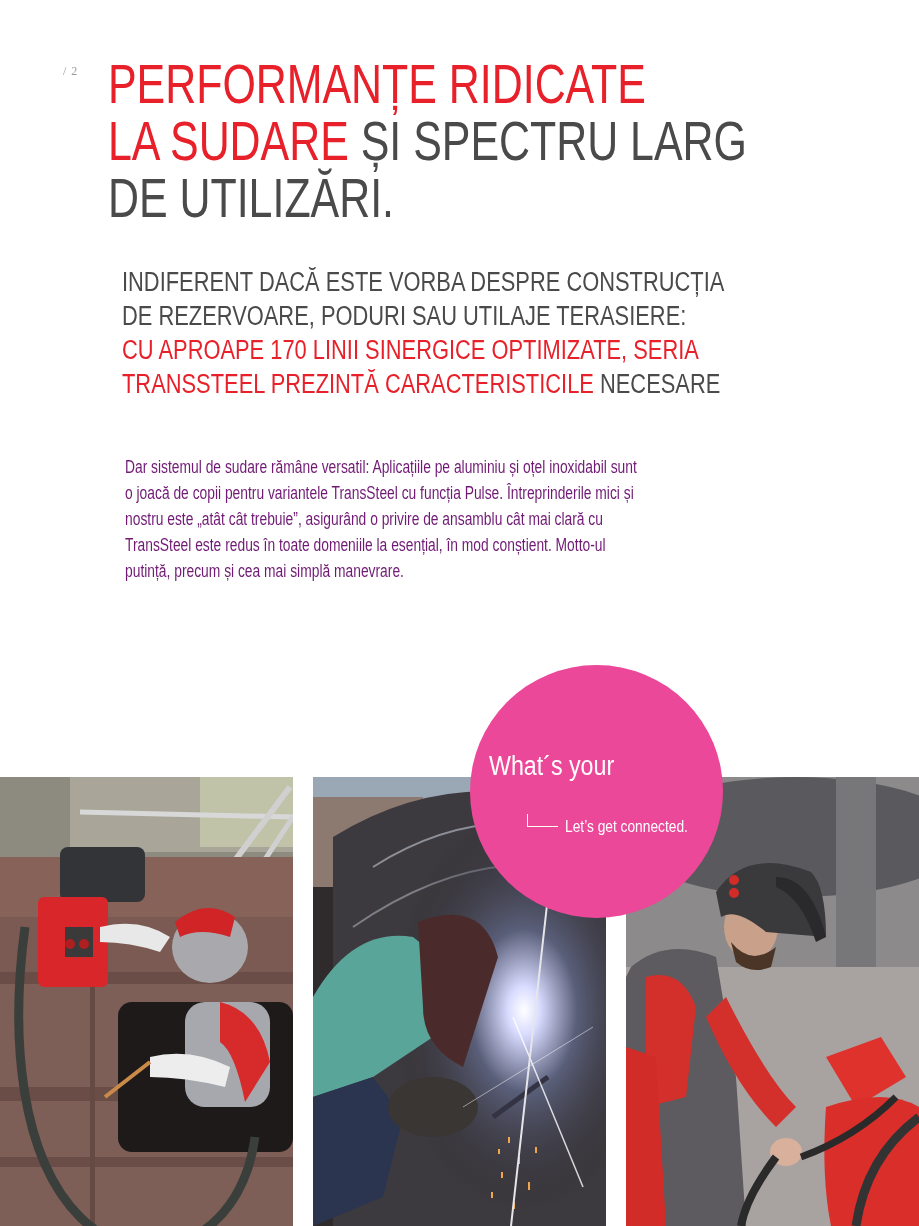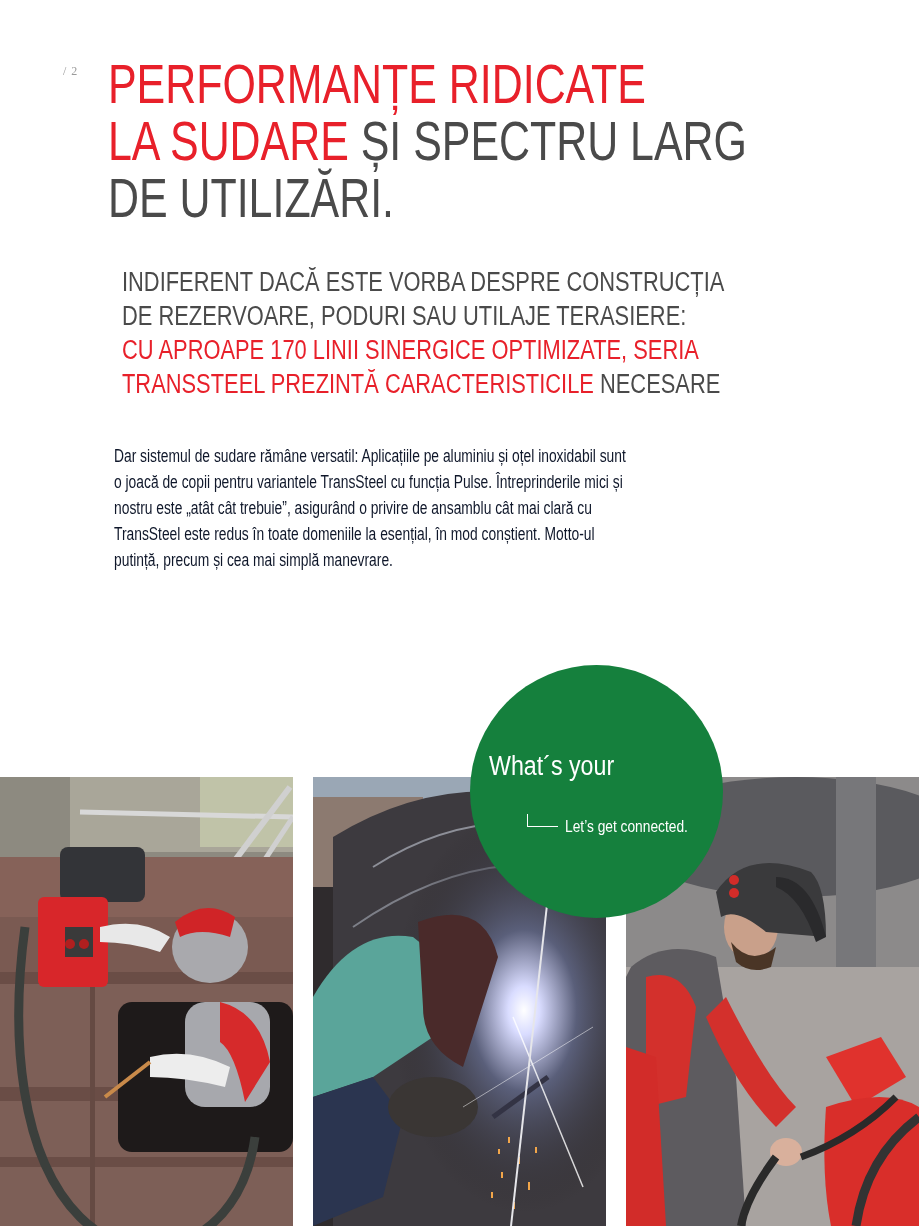--- a/index.html
+++ b/index.html
@@ -27,35 +27,35 @@
   .gray { color: #4a4a4a; }
 
   .subhead {
     position: absolute; left: 110px; top: 253px; margin: 12px;
     font-weight: normal; font-size: 27px; line-height: 34px; color: #4a4a4a;
   }
   .subhead .line { display: block; height: 34px; }
   .subhead .line .cond { transform: scaleX(0.81); }
 
   .body-text {
-    position: absolute; left: 110px; top: 439px; margin: 4px;
-    font-size: 17.5px; line-height: 26px; color: #0f172a;
+    position: absolute; left: 110px; top: 439px; margin: 15px;
+    font-size: 17.5px; line-height: 26px; color: #701a75;
   }
   .body-text .line { display: block; height: 26px; }
   .body-text .line .cond { transform: scaleX(0.79); }
 
   .photo { position: absolute; top: 777px; height: 449px; overflow: hidden; }
   .photo svg { display: block; width: 100%; height: 100%; }
   .photo-1 { left: 0; width: 293px; }
   .photo-2 { left: 313px; width: 293px; }
   .photo-3 { left: 626px; width: 293px; }
 
   .cta {
     position: absolute; left: 470px; top: 665px; width: 253px; height: 253px;
-    border-radius: 50%; background: #15803d; color: #ffffff;
+    border-radius: 50%; background: #ec4899; color: #ffffff;
   }
   .cta-title {
     position: absolute; left: 19px; top: 86px; font-size: 27px; line-height: 31px;
   }
   .cta-title .line { display: block; height: 31px; }
   .cta-title .cond { transform: scaleX(0.86); }
   .cta-connector {
     position: absolute; left: 57px; top: 149px; width: 30px; height: 12px;
     border-left: 1.5px solid #ffffff; border-bottom: 1.5px solid #ffffff;
   }

